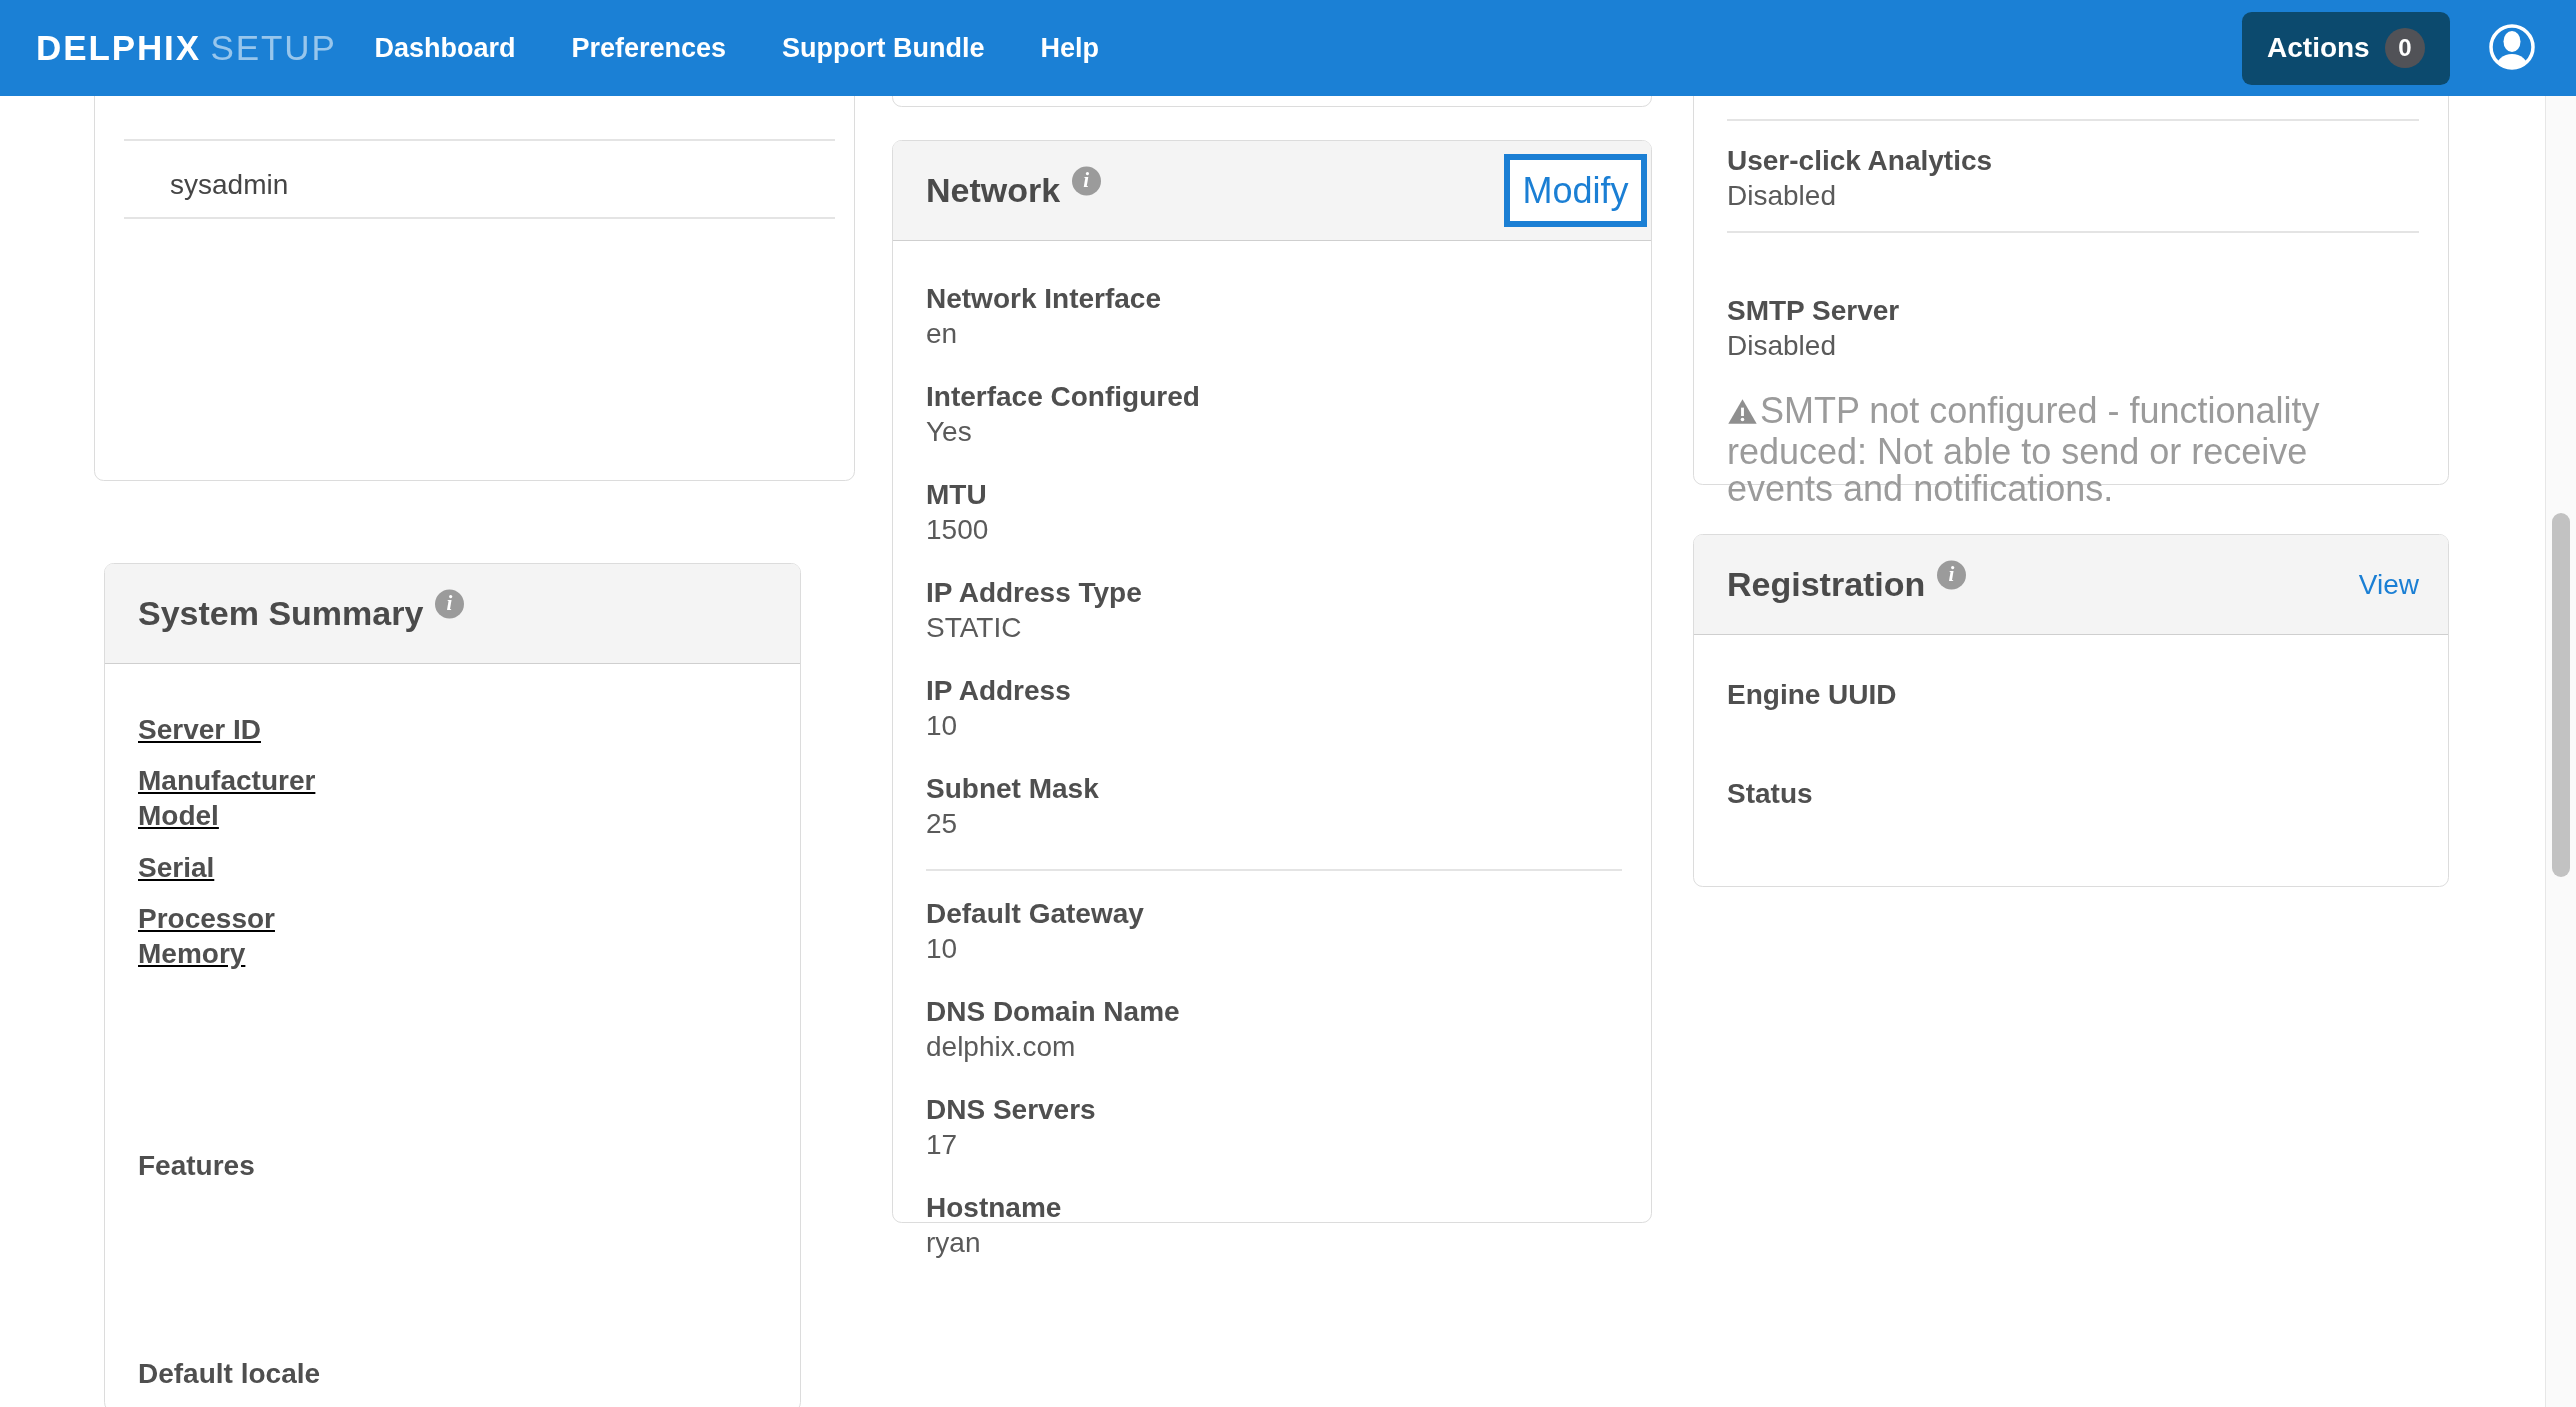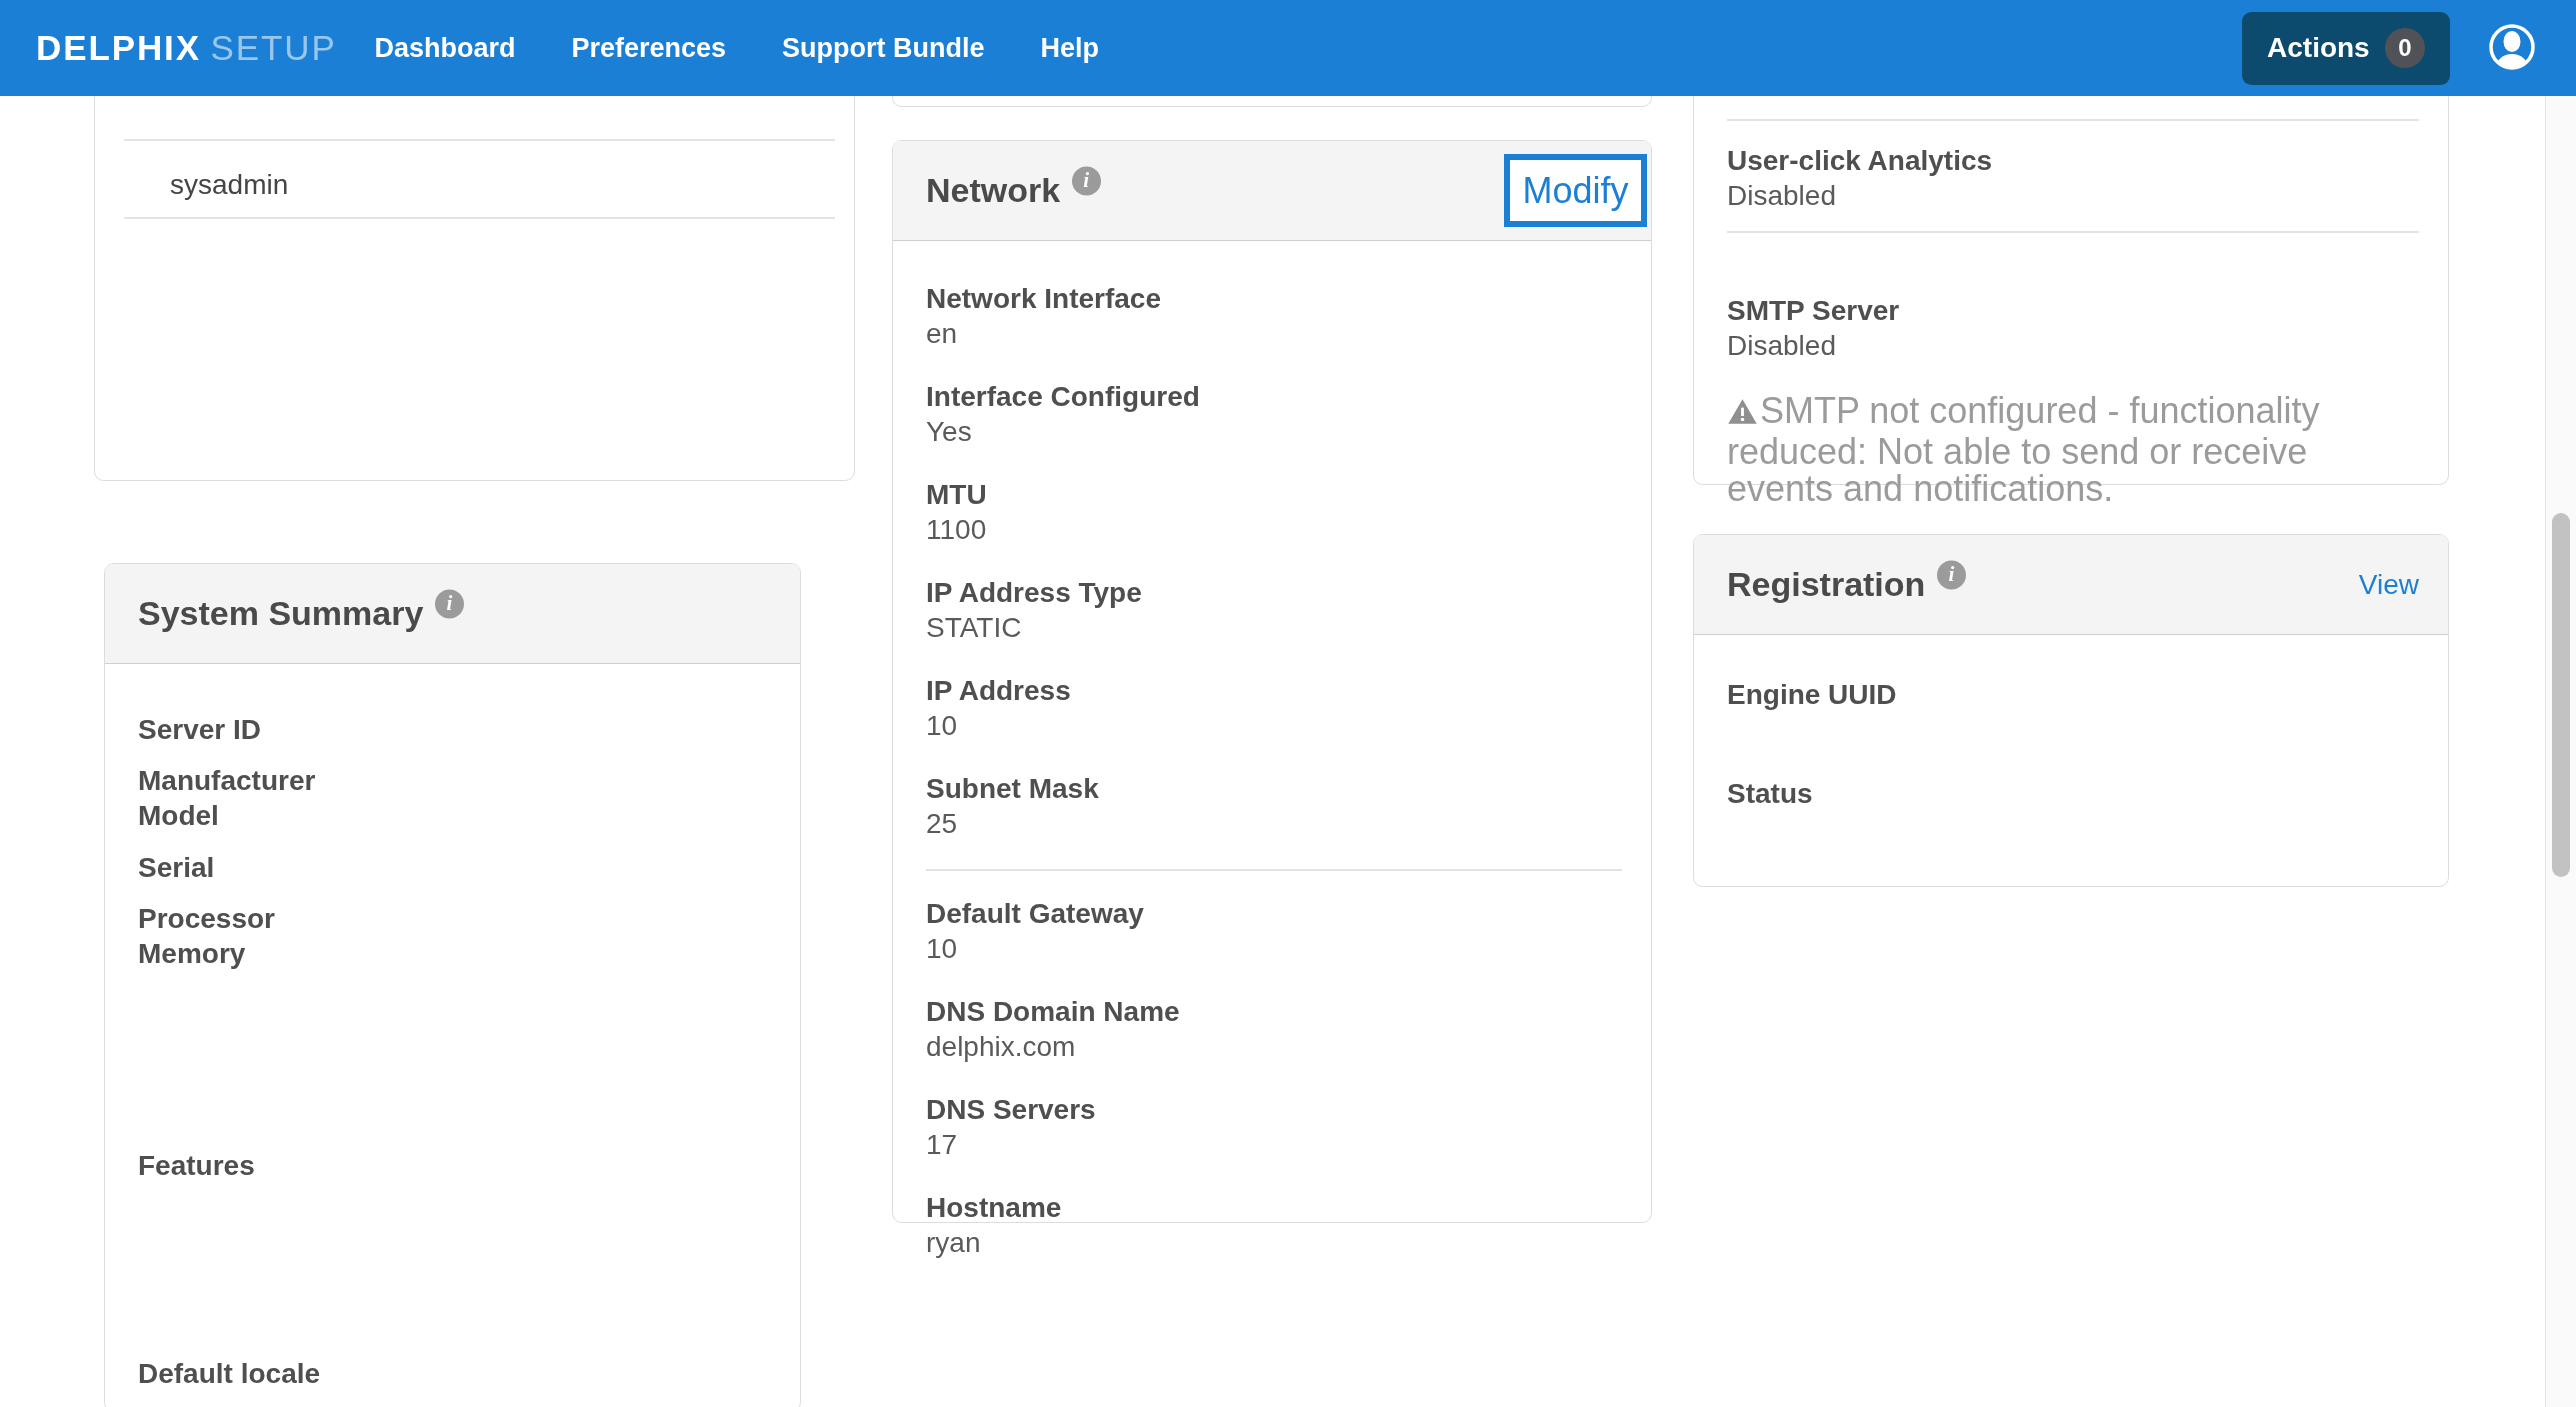--- a/index.html
+++ b/index.html
@@ -83,21 +83,21 @@
   .users-spacer { height: 282px; }
   .user-row {
     height: 76px; line-height: 88px; padding-left: 75px;
     font-size: 28px; color: #454545; cursor: pointer;
   }
   .inset-divider { margin: 0 19px 0 29px; }
 
   
   .card-syssum { left: 104px; top: 523px; width: 697px; height: 849px; margin-top: 40px; }
   .ss-body { padding: 48px 29px 0 33px; }
-  .ss-group { margin-bottom: 16.3px; }
+  .ss-group { margin-bottom: 16.3px; text-decoration: underline; }
   .ss-features { margin-top: 177px; }
   .ss-locale { margin-top: 173px; }
 
   
   .card-stub { left: 892px; top: -77px; width: 760px; height: 184px; }
 
   
   .card-network { left: 892px; top: 140px; width: 760px; height: 1083px; }
   .net-body { padding: 40px 29px 0 33px; }
   .net-group { margin-bottom: 28px; }
@@ -222,21 +222,21 @@
       <div class="net-group">
         <div class="field-label">Network Interface</div>
         <div class="field-value">en</div>
       </div>
       <div class="net-group">
         <div class="field-label">Interface Configured</div>
         <div class="field-value">Yes</div>
       </div>
       <div class="net-group">
         <div class="field-label">MTU</div>
-        <div class="field-value">1100</div>
+        <div class="field-value">1500</div>
       </div>
       <div class="net-group">
         <div class="field-label">IP Address Type</div>
         <div class="field-value">STATIC</div>
       </div>
       <div class="net-group">
         <div class="field-label">IP Address</div>
         <div class="field-value">10</div>
       </div>
       <div class="net-group">

